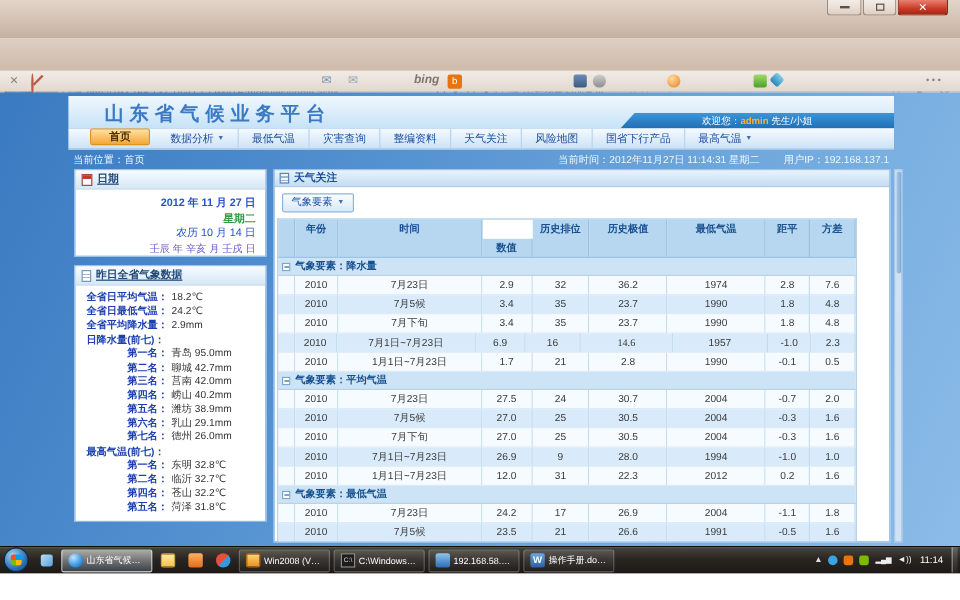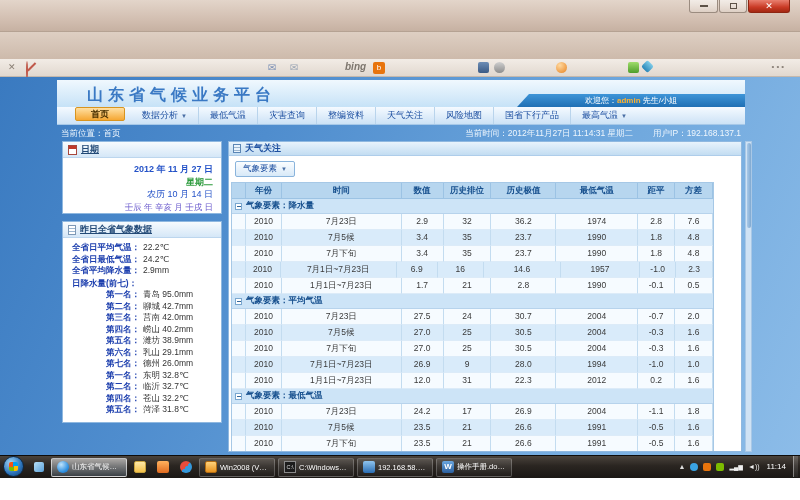--- a/index.html
+++ b/index.html
@@ -282,31 +282,32 @@
           <div class="d-lunar">农历 10 月 14 日</div>
           <div class="d-ganzhi">壬辰 年 辛亥 月 壬戌 日</div>
         </div>
       </div>
       <div class="panel">
         <div class="panel-h">
           <span class="doc-icon"></span>
           <span>昨日全省气象数据</span>
         </div>
         <div class="weather-body" id="weather-body">
-            <div class="stat-line"><span class="s-lbl">全省日平均气温：</span><span class="s-val">22.2℃</span></div>
+            <div class="stat-line"><span class="s-lbl">全省日平均气温：</span><span class="s-val">18.2℃</span></div>
             <div class="stat-line"><span class="s-lbl">全省日最低气温：</span><span class="s-val">24.2℃</span></div>
             <div class="stat-line"><span class="s-lbl">全省平均降水量：</span><span class="s-val">2.9mm</span></div>
             <div class="sec-title">日降水量(前七)：</div>
             <div class="rank-line"><span class="r-rank">第一名：</span><span class="r-val">青岛 95.0mm</span></div>
             <div class="rank-line"><span class="r-rank">第二名：</span><span class="r-val">聊城 42.7mm</span></div>
             <div class="rank-line"><span class="r-rank">第三名：</span><span class="r-val">莒南 42.0mm</span></div>
             <div class="rank-line"><span class="r-rank">第四名：</span><span class="r-val">崂山 40.2mm</span></div>
             <div class="rank-line"><span class="r-rank">第五名：</span><span class="r-val">潍坊 38.9mm</span></div>
             <div class="rank-line"><span class="r-rank">第六名：</span><span class="r-val">乳山 29.1mm</span></div>
             <div class="rank-line"><span class="r-rank">第七名：</span><span class="r-val">德州 26.0mm</span></div>
+            <div class="sec-title">最高气温(前七)：</div>
             <div class="rank-line"><span class="r-rank">第一名：</span><span class="r-val">东明 32.8℃</span></div>
             <div class="rank-line"><span class="r-rank">第二名：</span><span class="r-val">临沂 32.7℃</span></div>
             <div class="rank-line"><span class="r-rank">第四名：</span><span class="r-val">苍山 32.2℃</span></div>
             <div class="rank-line"><span class="r-rank">第五名：</span><span class="r-val">菏泽 31.8℃</span></div>
           </div>
       </div>
     </div>
 
     <div class="mainpanel">
       <div class="mp-h">
@@ -317,21 +318,21 @@
         <div class="elem-btn">
           <span>气象要素</span>
           <span class="arr">▼</span>
         </div>
       </div>
       <div class="tablewrap" id="maintable">
           <div class="trow thead">
             <div class="tcell" style="width: 14px;"></div>
             <div class="tcell" style="width: 36px;">年份</div>
             <div class="tcell" style="width: 120px;">时间</div>
-            <div class="tcell" style="width: 42px;">数值</div>
+            <div class="tcell" style="width: 42px; margin-top: 16px;">数值</div>
             <div class="tcell" style="width: 48px;">历史排位</div>
             <div class="tcell" style="width: 65px;">历史极值</div>
             <div class="tcell" style="width: 82px;">最低气温</div>
             <div class="tcell" style="width: 37px;">距平</div>
             <div class="tcell" style="width: 38px;">方差</div>
           </div>
           <div class="tgroup">
             <span class="collapse-box"></span>
             <span>气象要素：降水量</span>
           </div>
@@ -367,21 +368,21 @@
             <div class="tcell" style="width: 82px;">1990</div>
             <div class="tcell" style="width: 37px;">1.8</div>
             <div class="tcell" style="width: 38px;">4.8</div>
           </div>
           <div class="trow even">
             <div class="tcell" style="width: 14px;"></div>
             <div class="tcell" style="width: 36px;">2010</div>
             <div class="tcell" style="width: 120px;">7月1日~7月23日</div>
             <div class="tcell" style="width: 42px;">6.9</div>
             <div class="tcell" style="width: 48px;">16</div>
-            <div class="tcell" style="width: 79px;">14.6</div>
+            <div class="tcell" style="width: 79px; font-family: Liberation Serif, serif;">14.6</div>
             <div class="tcell" style="width: 82px;">1957</div>
             <div class="tcell" style="width: 37px;">-1.0</div>
             <div class="tcell" style="width: 38px;">2.3</div>
           </div>
           <div class="trow odd">
             <div class="tcell" style="width: 14px;"></div>
             <div class="tcell" style="width: 36px;">2010</div>
             <div class="tcell" style="width: 120px;">1月1日~7月23日</div>
             <div class="tcell" style="width: 42px;">1.7</div>
             <div class="tcell" style="width: 48px;">21</div>

